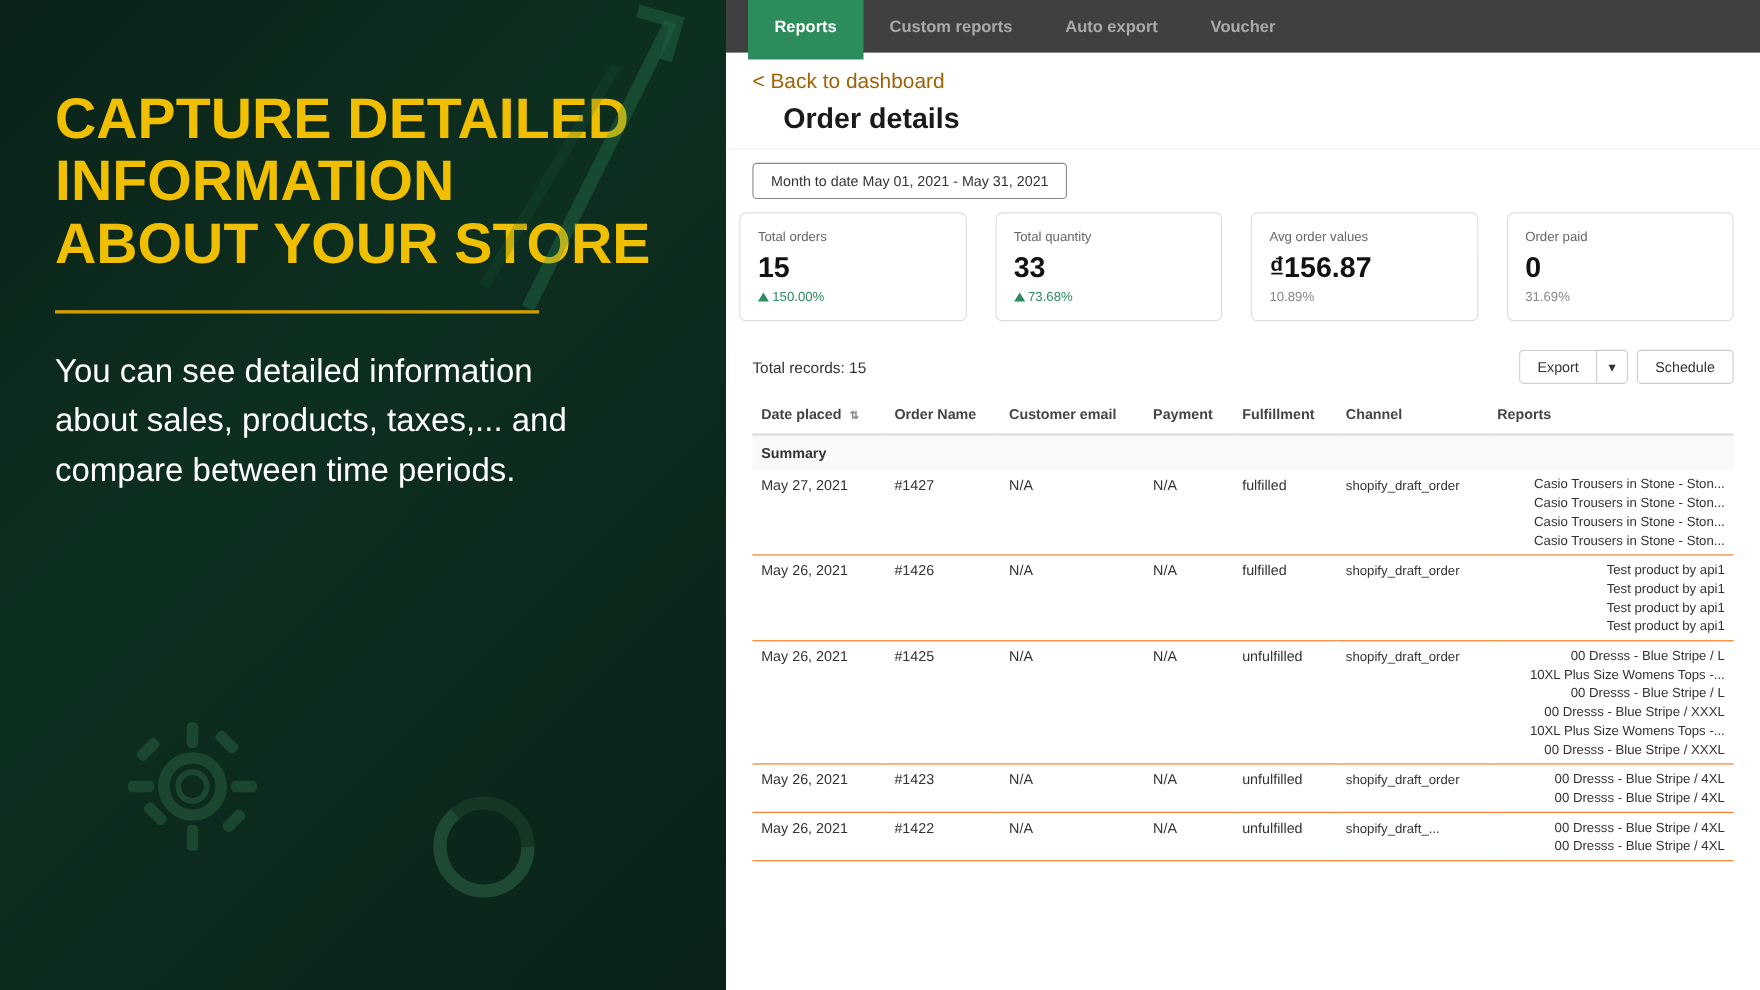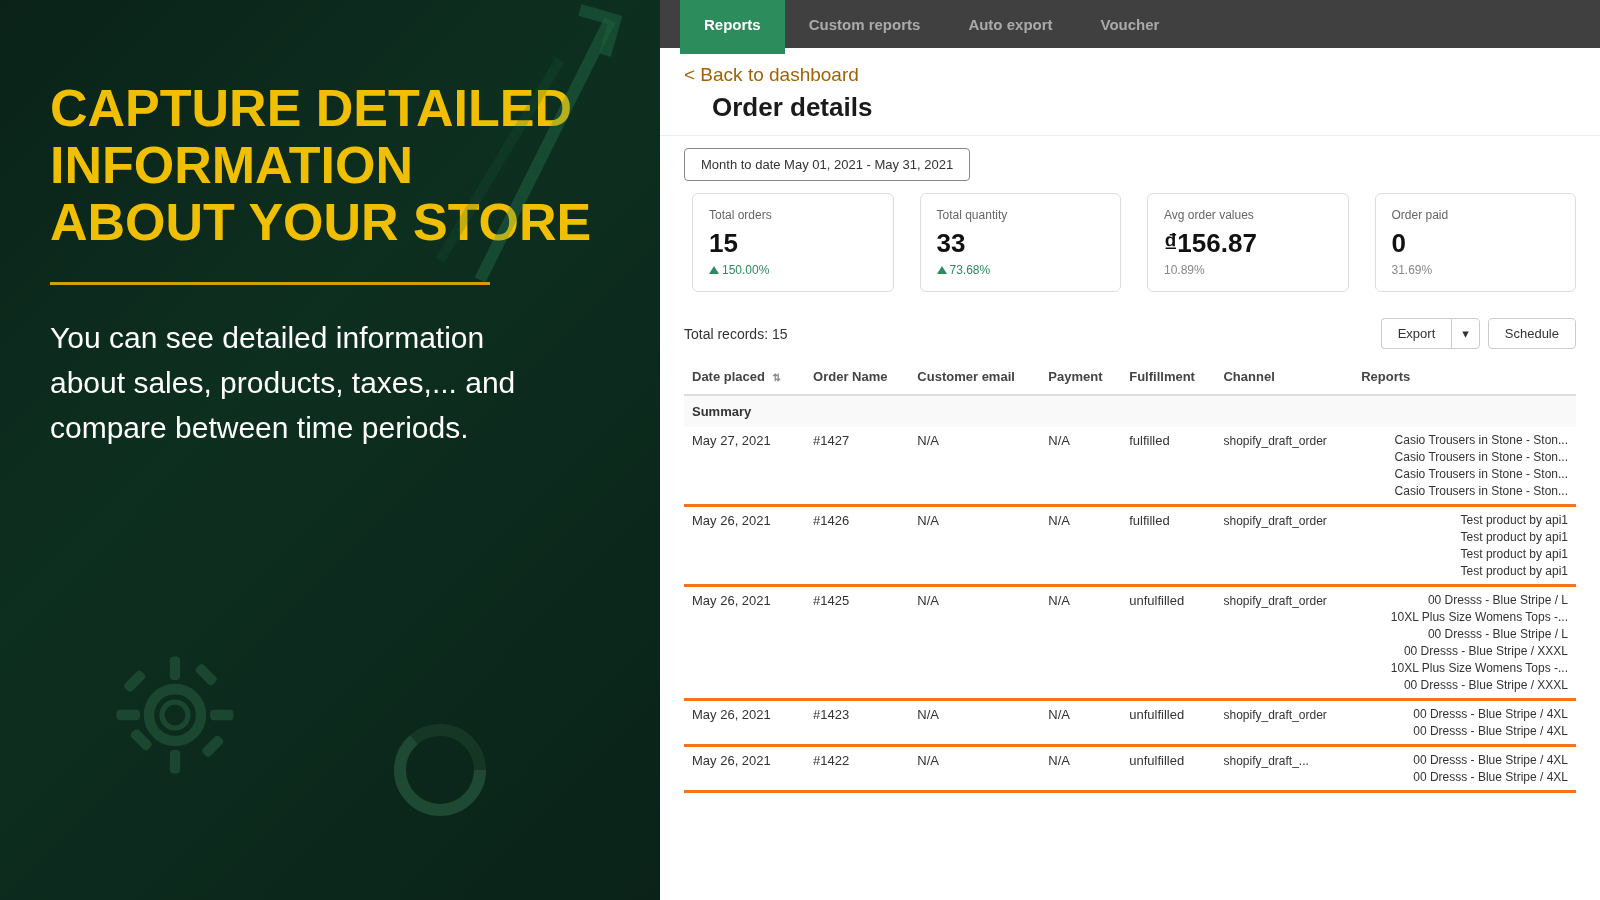--- a/index.html
+++ b/index.html
@@ -152,21 +152,21 @@
       font-size: 13px;
       background: #fff;
       cursor: pointer;
       color: #333;
     }
 
     
     .stats-row {
       display: flex;
       gap: 16px;
-      padding: 0 24px 16px 32px;
+      padding: 0 24px 16px 12px;
       background: #fff;
       flex-shrink: 0;
     }
     .stat-card {
       flex: 1;
       border: 1px solid #ddd;
       border-radius: 6px;
       padding: 14px 16px;
       margin-right: 10px;
       background: #fff;
@@ -273,21 +273,21 @@
       font-size: 13px;
     }
     .summary-row td {
       background: #f9f9f9;
       font-weight: 600;
       font-size: 13px;
       padding: 8px 8px;
       color: #333;
     }
     tbody tr:not(.summary-row) {
-      border-bottom: 3px solid #f97316;
+      border-bottom: 1px solid #f97316;
     }
     .product-list {
       display: flex;
       flex-direction: column;
       gap: 3px;
       text-align: right;
     }
     .product-item {
       font-size: 12px;
       color: #333;

